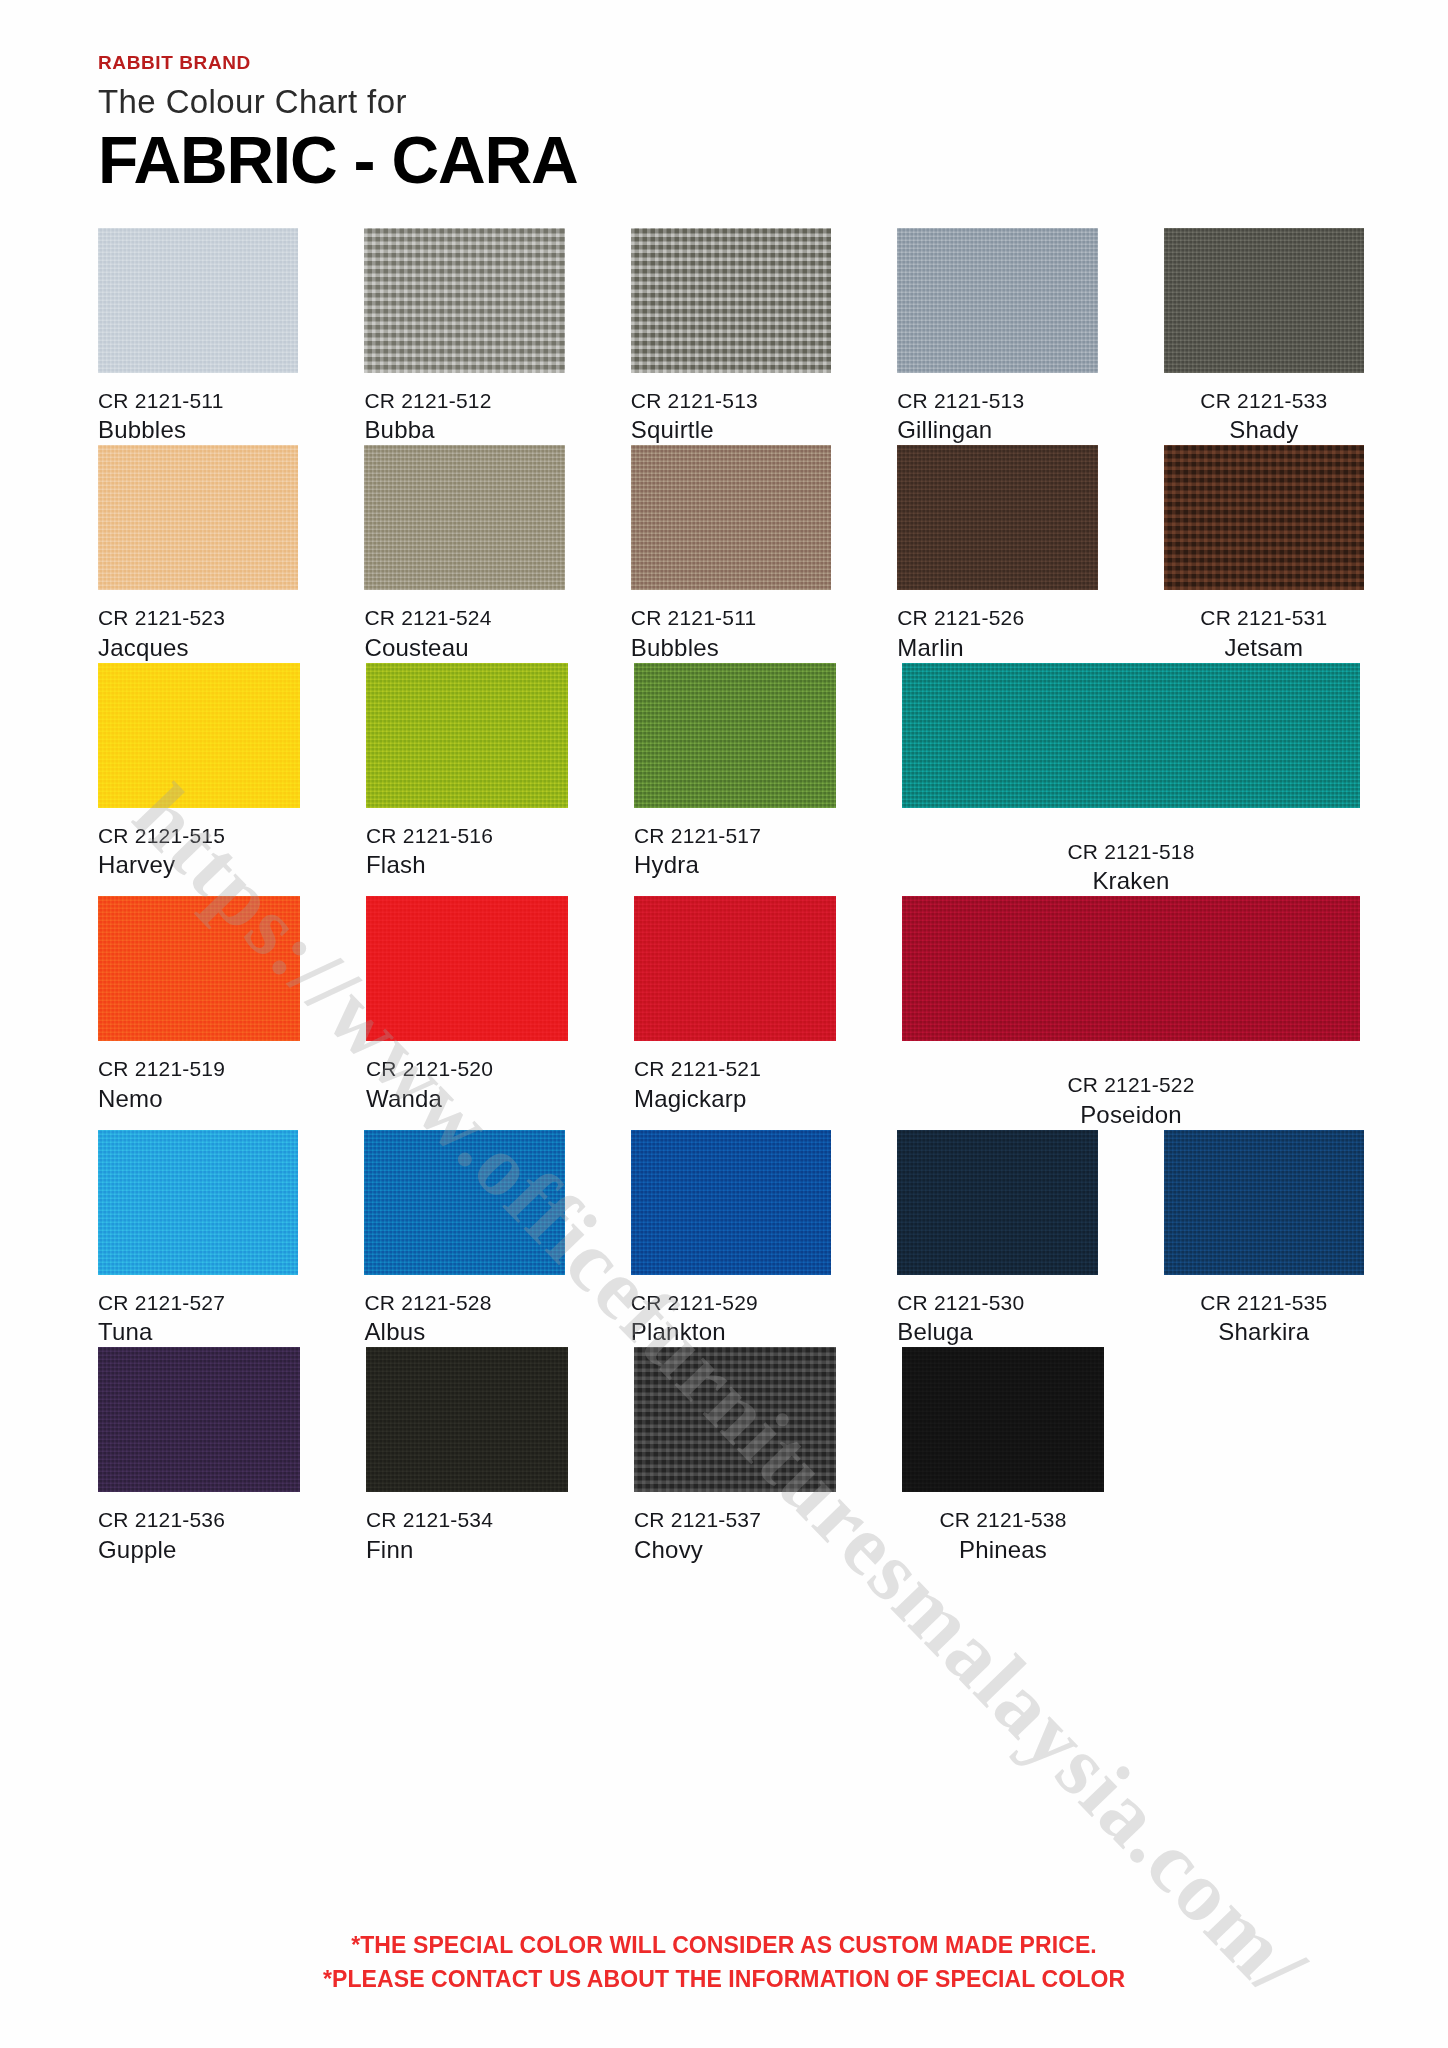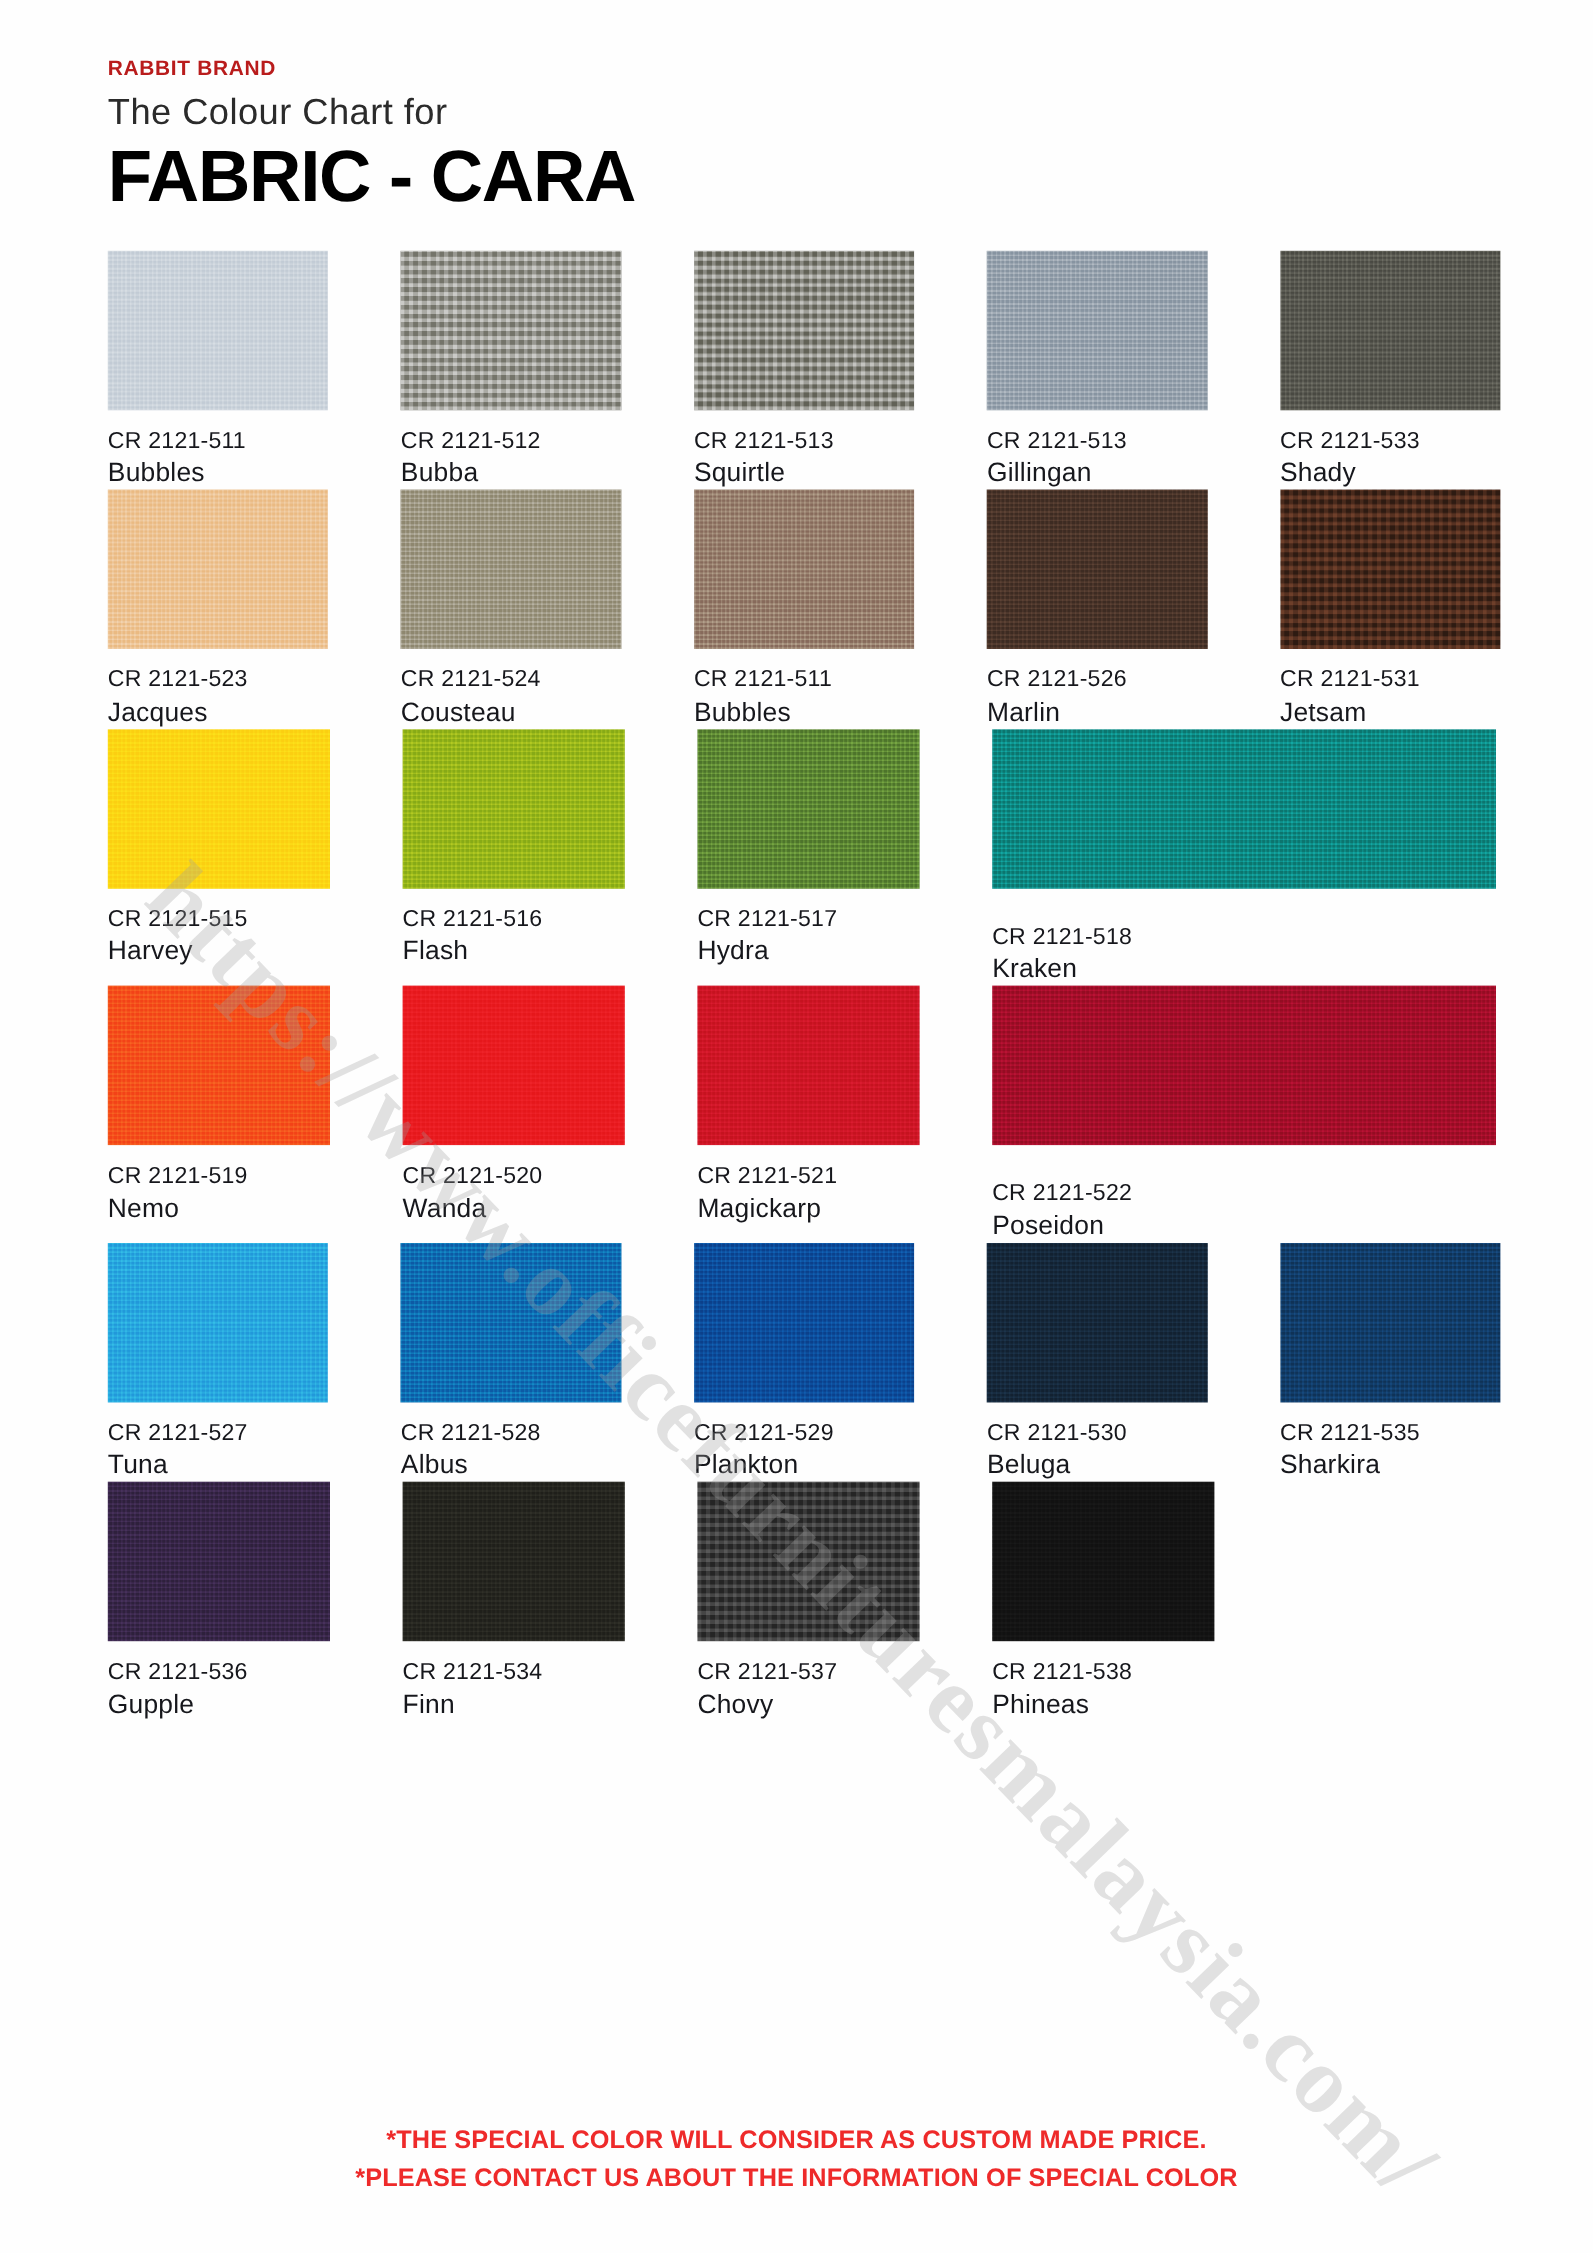--- a/index.html
+++ b/index.html
@@ -44,21 +44,21 @@
   .grid-row {
     display: flex;
     gap: 12px;
     margin-bottom: 0px;
   }
   .cell {
     width: 202px;
     margin-right: 54px;
     position: relative;
   }
-  .cell.last { margin-right: 0; }
+  .cell.last { margin-right: 0; text-align: center; }
   .cell.wide { width: 458px; }
 
   .swatch {
     width: 100%;
     height: 145px;
     position: relative;
     overflow: hidden;
     background-repeat: repeat;
   }
   

